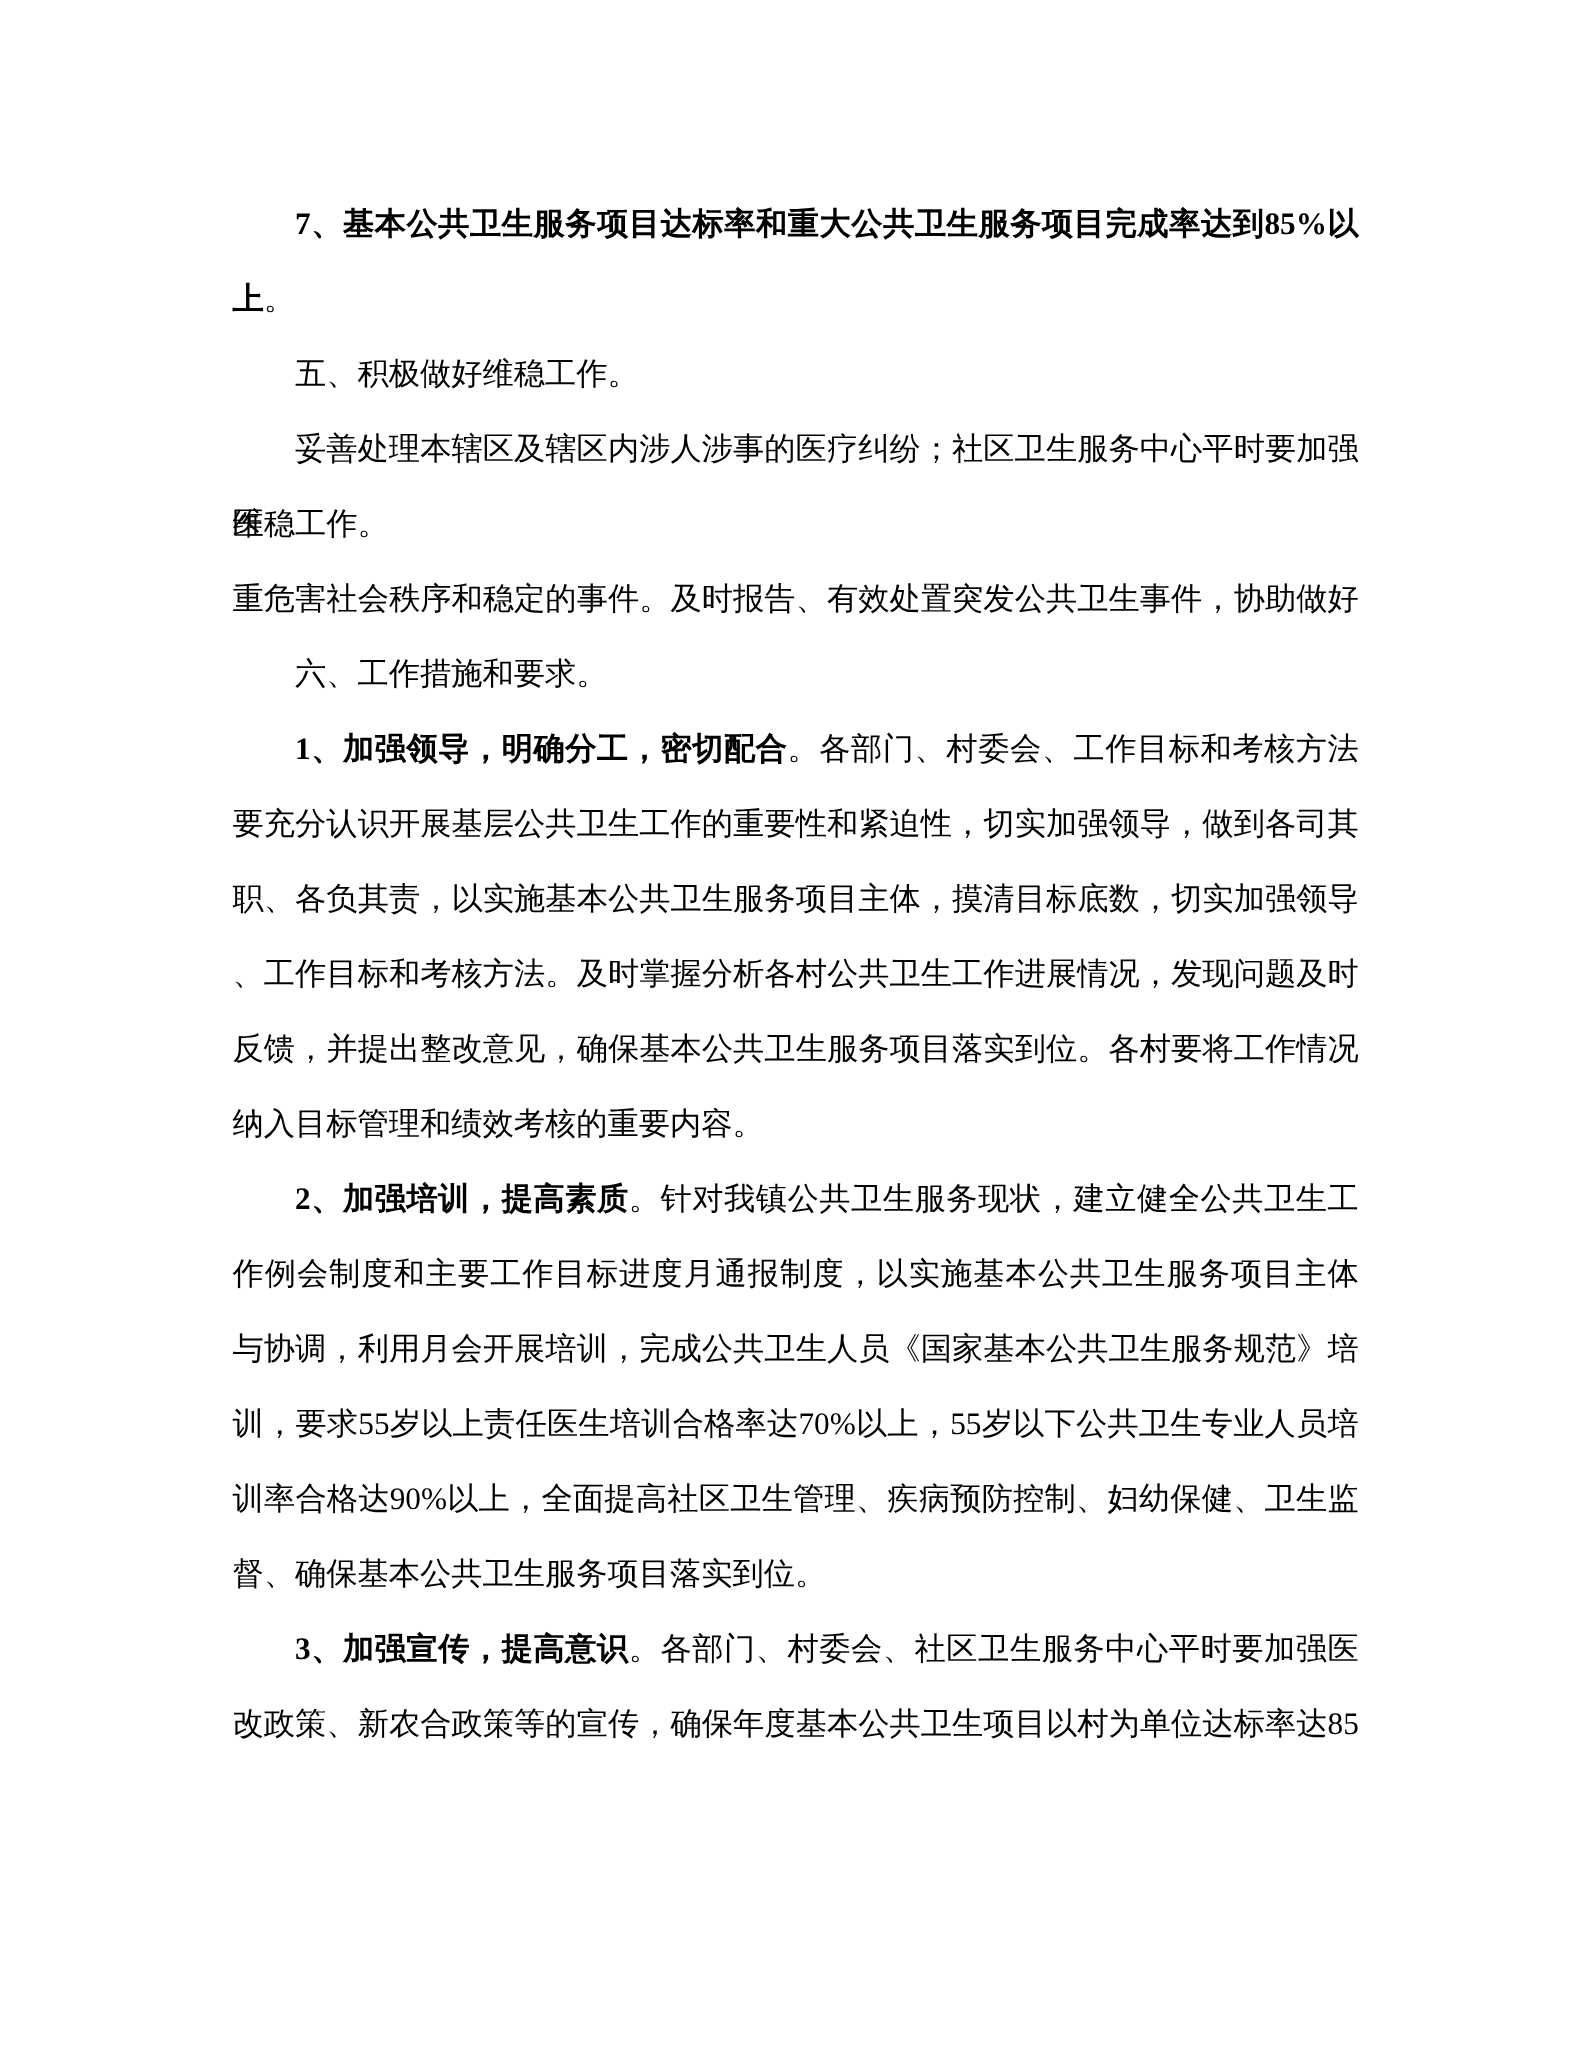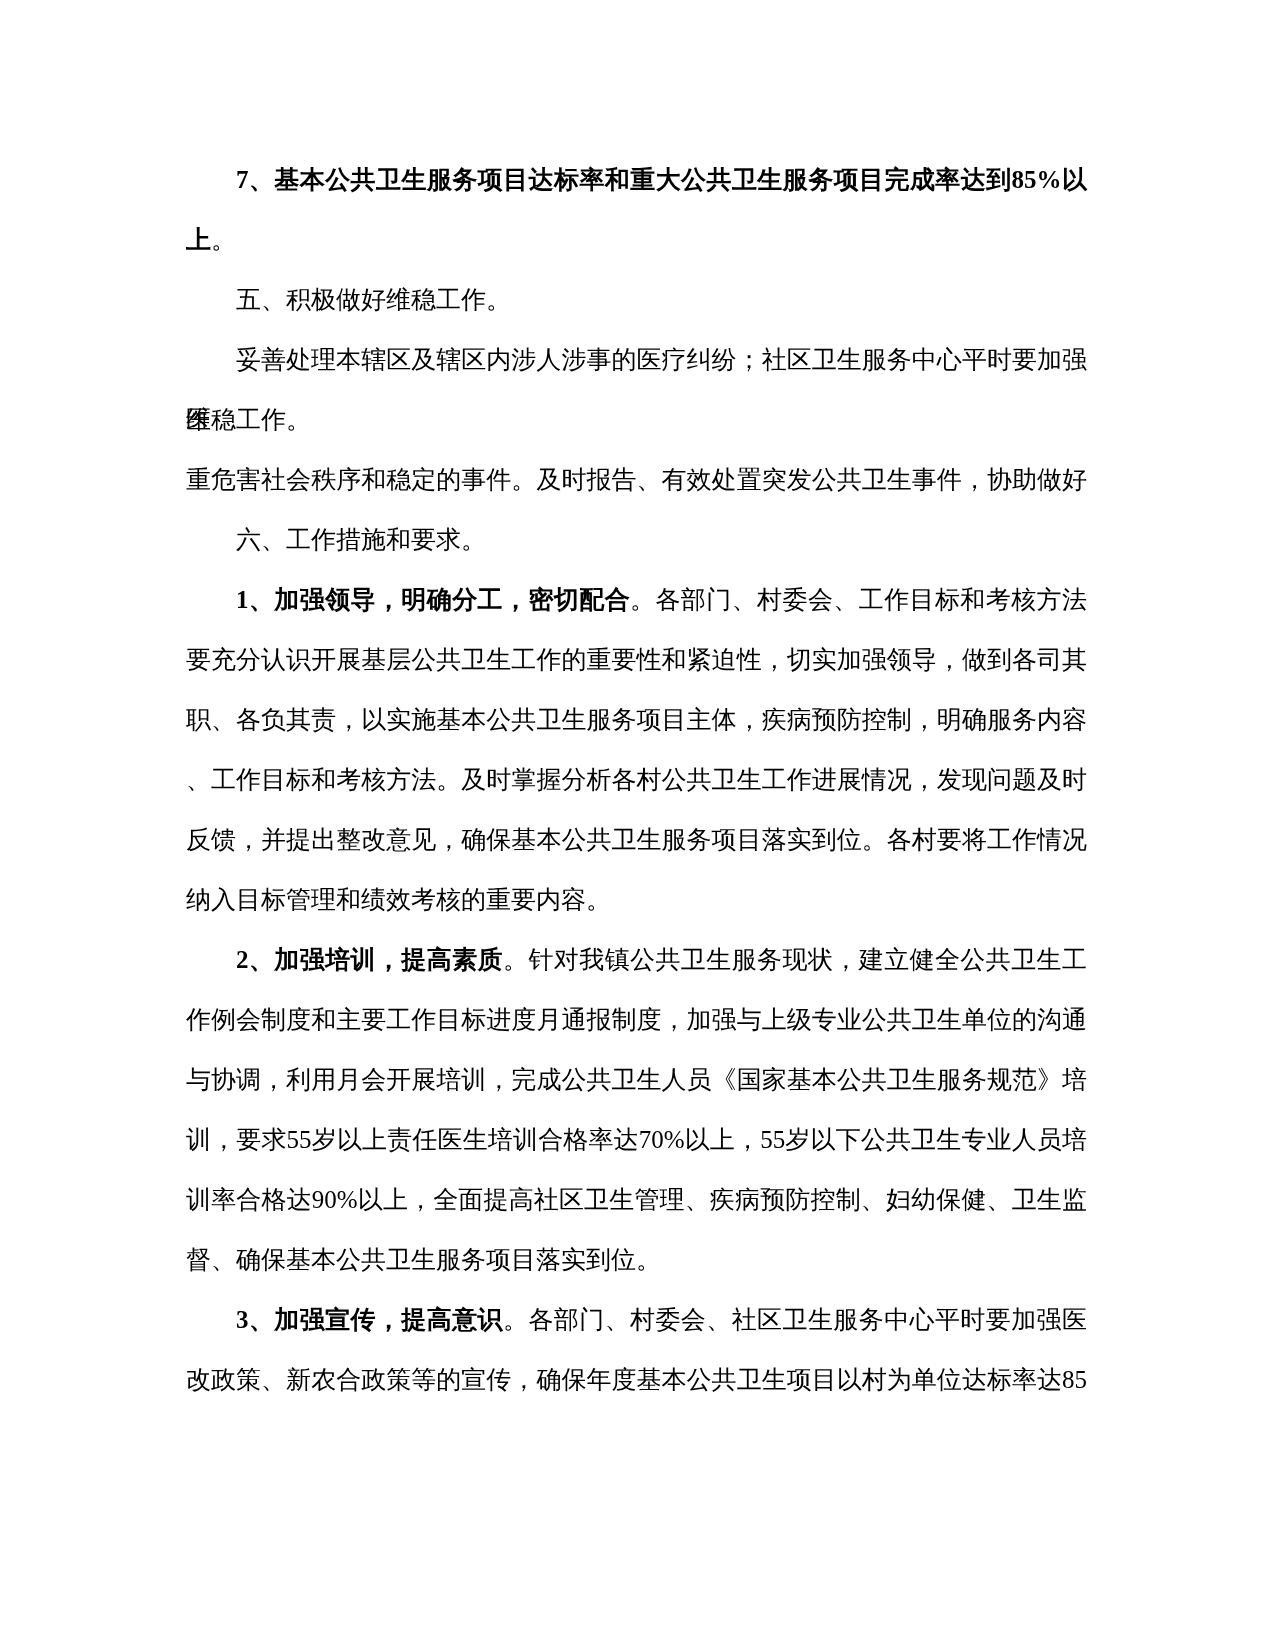--- a/index.html
+++ b/index.html
@@ -59,26 +59,26 @@
   <div class="doc-body" id="doc-body">
       <div class="text-line justify indent"><span class="run-bold">7、基本公共卫生服务项目达标率和重大公共卫生服务项目完成率达到85%以</span></div>
       <div class="text-line"><span class="run-bold">上</span><span class="run-regular">。</span></div>
       <div class="text-line indent"><span class="run-regular">五、积极做好维稳工作。</span></div>
       <div class="text-line justify indent"><span class="run-regular">妥善处理本辖区及辖区内涉人涉事的医疗纠纷；社区卫生服务中心平时要加强医</span></div>
       <div class="text-line"><span class="run-regular">维稳工作。</span></div>
       <div class="text-line justify"><span class="run-regular">重危害社会秩序和稳定的事件。及时报告、有效处置突发公共卫生事件，协助做好</span></div>
       <div class="text-line indent"><span class="run-regular">六、工作措施和要求。</span></div>
       <div class="text-line justify indent"><span class="run-bold">1、加强领导，明确分工，密切配合</span><span class="run-regular">。各部门、村委会、工作目标和考核方法</span></div>
       <div class="text-line justify"><span class="run-regular">要充分认识开展基层公共卫生工作的重要性和紧迫性，切实加强领导，做到各司其</span></div>
-      <div class="text-line justify"><span class="run-regular">职、各负其责，以实施基本公共卫生服务项目主体，疾病预防控制，明确服务内容</span></div>
+      <div class="text-line justify"><span class="run-regular">职、各负其责，以实施基本公共卫生服务项目主体，摸清目标底数，切实加强领导</span></div>
       <div class="text-line justify"><span class="run-regular">、工作目标和考核方法。及时掌握分析各村公共卫生工作进展情况，发现问题及时</span></div>
       <div class="text-line justify"><span class="run-regular">反馈，并提出整改意见，确保基本公共卫生服务项目落实到位。各村要将工作情况</span></div>
       <div class="text-line"><span class="run-regular">纳入目标管理和绩效考核的重要内容。</span></div>
       <div class="text-line justify indent"><span class="run-bold">2、加强培训，提高素质</span><span class="run-regular">。针对我镇公共卫生服务现状，建立健全公共卫生工</span></div>
-      <div class="text-line justify"><span class="run-regular">作例会制度和主要工作目标进度月通报制度，加强与上级专业公共卫生单位的沟通</span></div>
+      <div class="text-line justify"><span class="run-regular">作例会制度和主要工作目标进度月通报制度，以实施基本公共卫生服务项目主体</span></div>
       <div class="text-line justify"><span class="run-regular">与协调，利用月会开展培训，完成公共卫生人员《国家基本公共卫生服务规范》培</span></div>
       <div class="text-line justify"><span class="run-regular">训，要求55岁以上责任医生培训合格率达70%以上，55岁以下公共卫生专业人员培</span></div>
       <div class="text-line justify"><span class="run-regular">训率合格达90%以上，全面提高社区卫生管理、疾病预防控制、妇幼保健、卫生监</span></div>
       <div class="text-line"><span class="run-regular">督、确保基本公共卫生服务项目落实到位。</span></div>
       <div class="text-line justify indent"><span class="run-bold">3、加强宣传，提高意识</span><span class="run-regular">。各部门、村委会、社区卫生服务中心平时要加强医</span></div>
       <div class="text-line justify"><span class="run-regular">改政策、新农合政策等的宣传，确保年度基本公共卫生项目以村为单位达标率达85</span></div>
     </div>
 </div>
 
 </body></html>

